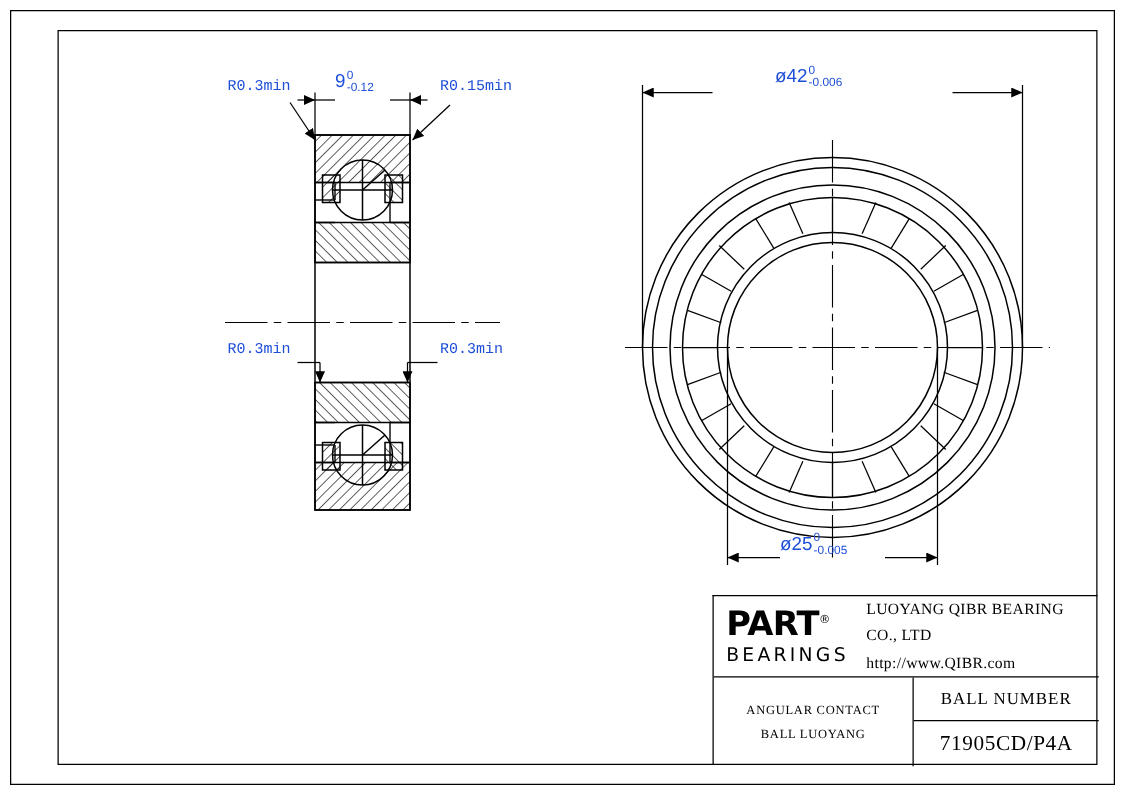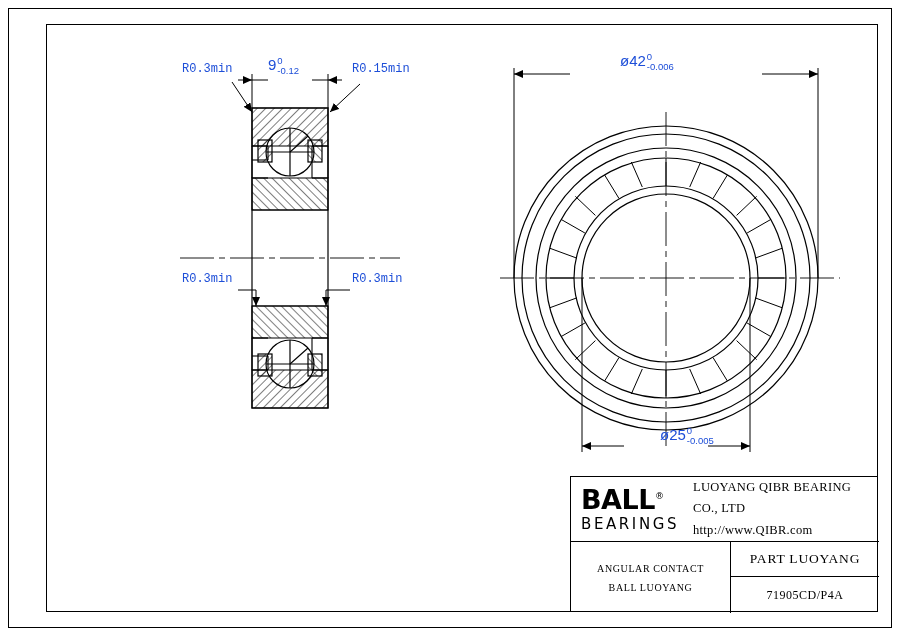--- a/index.html
+++ b/index.html
@@ -151,21 +151,21 @@
     font-size: 13.5px;
     letter-spacing: 0.8px;
     border-bottom: 1px solid #000;
     box-sizing: border-box;
   }
   #tb-part-value {
     flex: 1;
     display: flex;
     align-items: center;
     justify-content: center;
-    font-size: 12px;
+    font-size: 17px;
     letter-spacing: 0.5px;
   }
 </style>
 </head>
 <body>
 
 <div id="sheet">
 
   <div class="border-outer"></div>
   <div class="border-inner"></div>
@@ -311,45 +311,45 @@
   </svg>
 
   <div class="dimtext" style="left:268px; top:56px;">
     <span>9</span><span class="frac"><span>0</span><br><span>-0.12</span></span>
   </div>
 
   <div class="dimtext" style="left:620px; top:52px;">
     <span>ø42</span><span class="frac"><span>0</span><br><span>-0.006</span></span>
   </div>
 
-  <div class="dimtext" style="left:624px; top:426px;margin-left:36px;">
+  <div class="dimtext" style="left:624px; top:426px;">
     <span>ø25</span><span class="frac"><span>0</span><br><span>-0.005</span></span>
   </div>
 
   <div class="leadtext" style="left:182px; top:62px;">R0.3min</div>
   <div class="leadtext" style="left:352px; top:62px;">R0.15min</div>
   <div class="leadtext" style="left:182px; top:272px;">R0.3min</div>
   <div class="leadtext" style="left:352px; top:272px;">R0.3min</div>
 
   <div id="titleblock">
     <div id="tb-top">
       <div id="tb-logo">
-        <div class="logo-main"><span>BALL</span><span class="reg">®</span></div>
+        <div class="logo-main"><span>PART</span><span class="reg">®</span></div>
         <div class="logo-sub">BEARINGS</div>
       </div>
       <div id="tb-company">
         <div>LUOYANG QIBR BEARING CO., LTD</div>
         <div>http://www.QIBR.com</div>
       </div>
     </div>
     <div id="tb-bottom">
       <div id="tb-desc">
         <div>ANGULAR CONTACT</div>
         <div>BALL LUOYANG</div>
       </div>
       <div id="tb-part">
-        <div id="tb-part-label">PART  LUOYANG</div>
+        <div id="tb-part-label">BALL  NUMBER</div>
         <div id="tb-part-value">71905CD/P4A</div>
       </div>
     </div>
   </div>
 
 </div>
 
 </body></html>

